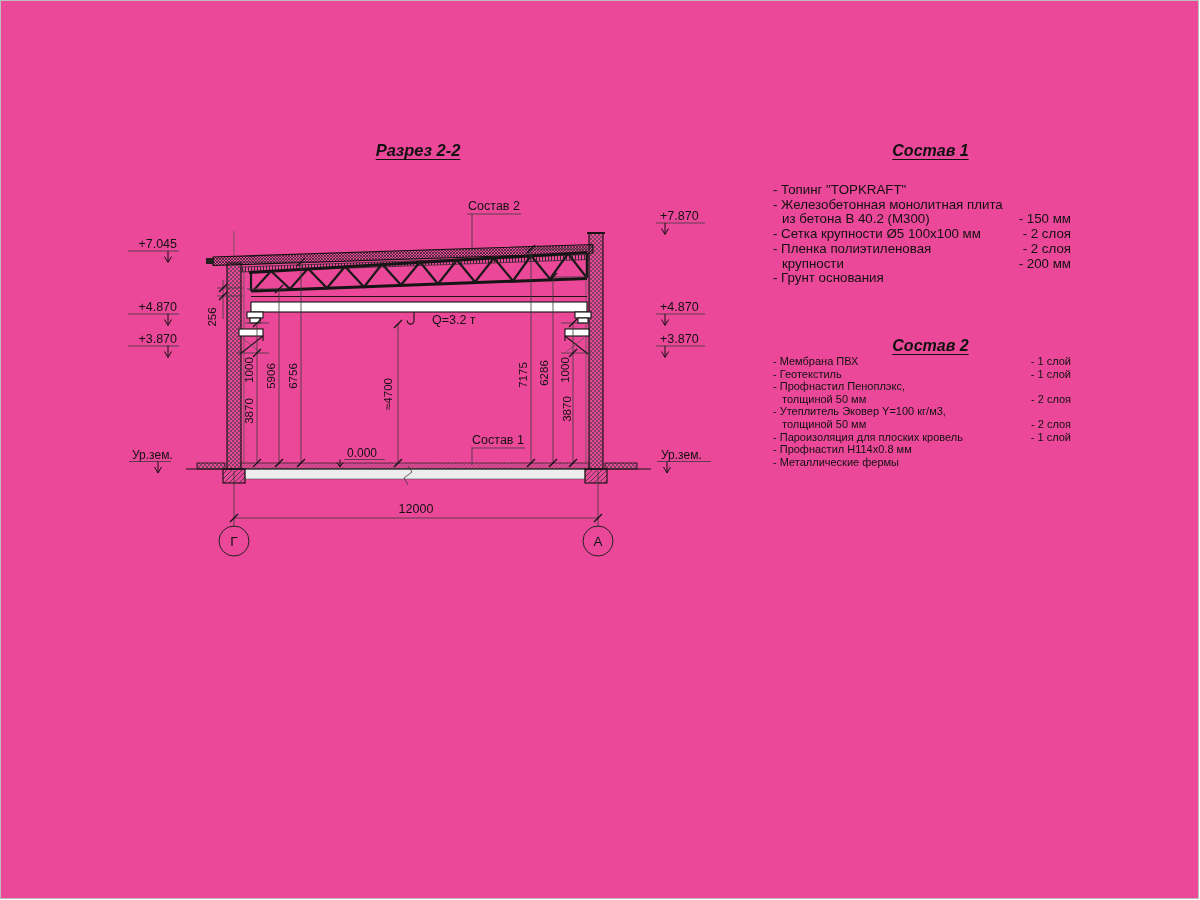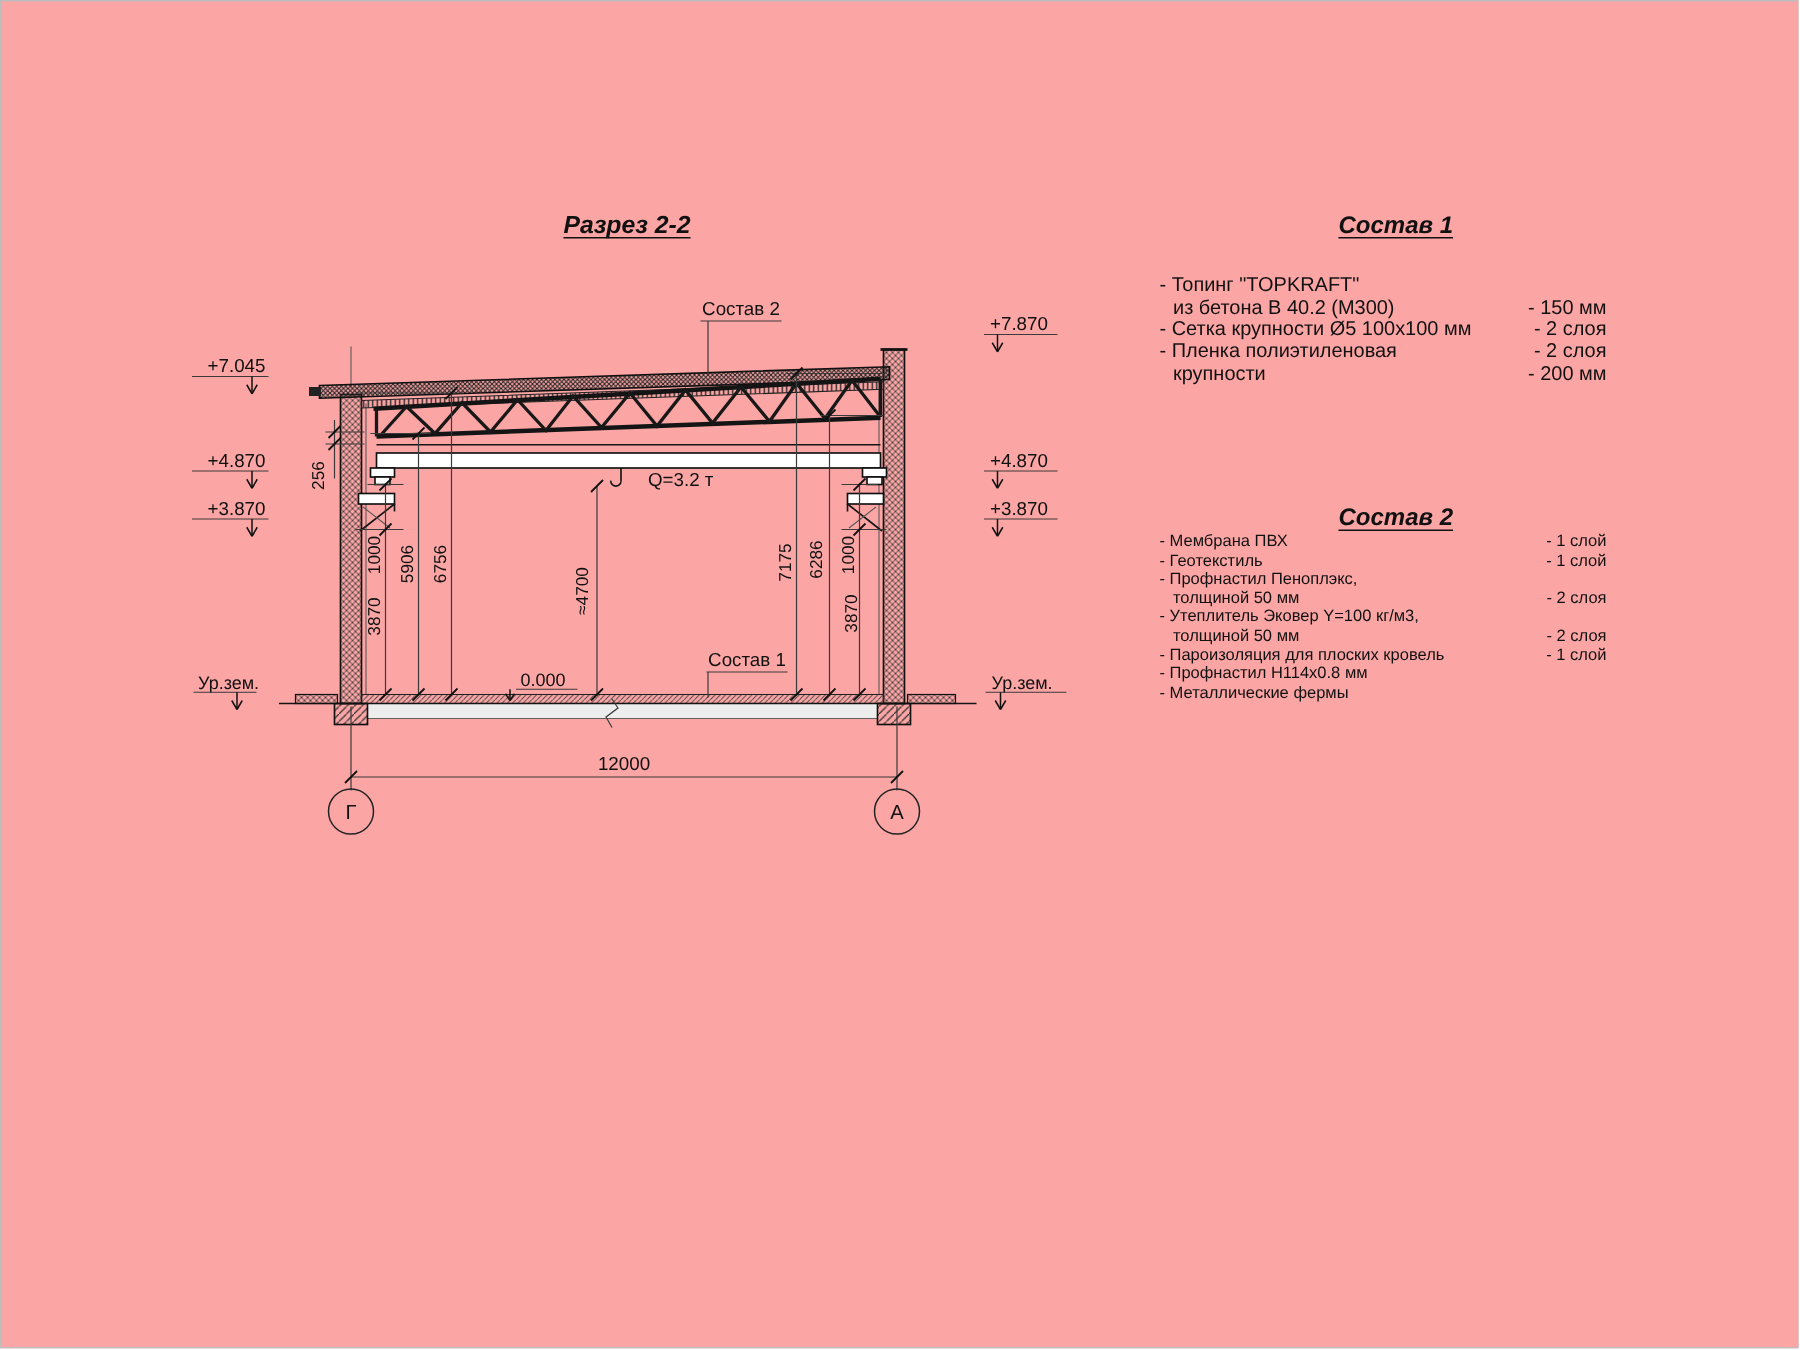--- a/index.html
+++ b/index.html
@@ -1,16 +1,16 @@
 <!DOCTYPE html>
 <html><head>
 <meta charset="utf-8">
 <style>
   html,body{margin:0;padding:0;background:#fff;}
-  .page{position:relative;width:1197px;height:897px;background:#fca5a5;
+  .page{position:relative;width:1197px;height:897px;background:#ec4899;
         border:1.5px solid #bdbdbd;overflow:hidden;
         font-family:"Liberation Sans",sans-serif;color:#111;text-decoration:underline;}
   .sheet-title{position:absolute;left:352px;top:140px;width:130px;text-align:center;
         font-size:16.5px;font-weight:bold;font-style:italic;
         text-decoration:underline;text-underline-offset:3px;}
   .spec{position:absolute;left:772px;width:315px;}
   .spec-title{font-size:16px;font-weight:bold;font-style:italic;text-align:center;
         text-decoration:underline;text-underline-offset:3px;}
   #spec1{top:141px;}
   #spec1 .spec-rows{margin-top:23px;font-size:13.3px;line-height:14.7px;}
@@ -262,24 +262,26 @@
           <line x1="336" y1="461.5" x2="339" y2="466"></line>
           <line x1="342" y1="461.5" x2="339" y2="466"></line>
         </g>
     </g>
   </svg>
 
   <div class="spec" id="spec1">
     <div class="spec-title">Состав 1</div>
     <div class="spec-rows">
       <div class="spec-row"><span>- Топинг "TOPKRAFT"</span><span class="q"></span></div>
+      <div class="spec-row"><span>- Железобетонная  монолитная плита</span><span class="q"></span></div>
       <div class="spec-row indent"><span>из бетона В 40.2 (М300)</span><span class="q">- 150 мм</span></div>
       <div class="spec-row"><span>- Сетка крупности Ø5 100х100 мм</span><span class="q">- 2 слоя</span></div>
       <div class="spec-row"><span>- Пленка полиэтиленовая</span><span class="q">- 2 слоя</span></div>
       <div class="spec-row indent"><span>крупности</span><span class="q">- 200 мм</span></div>
+      <div class="spec-row"><span>- Грунт основания</span><span class="q"></span></div>
     </div>
   </div>
 
   <div class="spec" id="spec2">
     <div class="spec-title">Состав 2</div>
     <div class="spec-rows">
       <div class="spec-row"><span>- Мембрана ПВХ</span><span class="q">- 1 слой</span></div>
       <div class="spec-row"><span>- Геотекстиль</span><span class="q">- 1 слой</span></div>
       <div class="spec-row"><span>- Профнастил Пеноплэкс,</span><span class="q"></span></div>
       <div class="spec-row indent"><span>толщиной 50 мм</span><span class="q">- 2 слоя</span></div>

